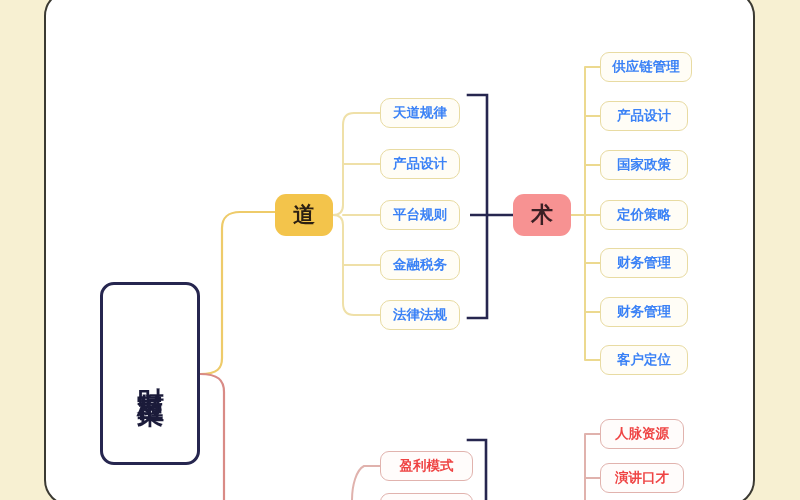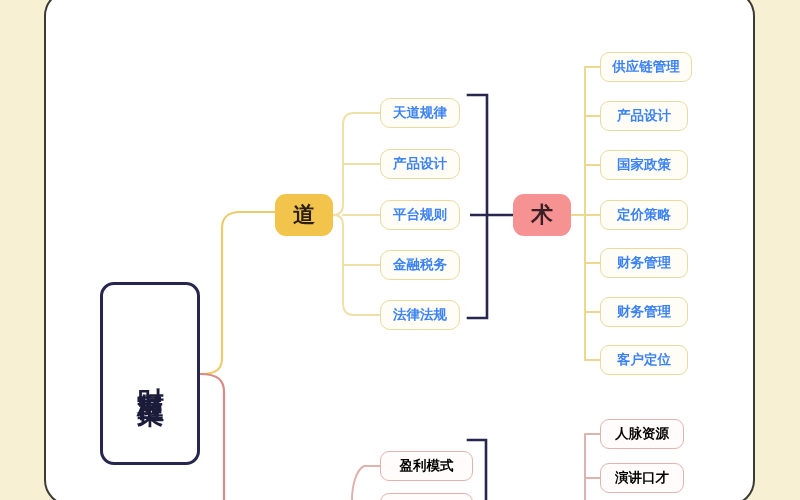--- a/index.html
+++ b/index.html
@@ -92,21 +92,21 @@
     border: 1.6px solid #e8dba2;
     border-radius: 9px;
     font-size: 13.5px;
     color: #3b82f6;
     font-weight: 600;
     height: 30px;
   }
   .node-leaf.rose {
     border-color: #e1b3ae;
     background: #fffcfb;
-    color: #000000;
+    color: #ef4444;
   }
   .col-dao { left: 380px; width: 80px; border-radius: 10px; }
   .col-shu { left: 600px; width: 88px; }
   .col-shu.wide { width: 92px; }
   .col-mid { left: 380px; width: 93px; }
   .col-right2 { left: 600px; width: 84px; }
 </style>
 </head>
 <body>
 

